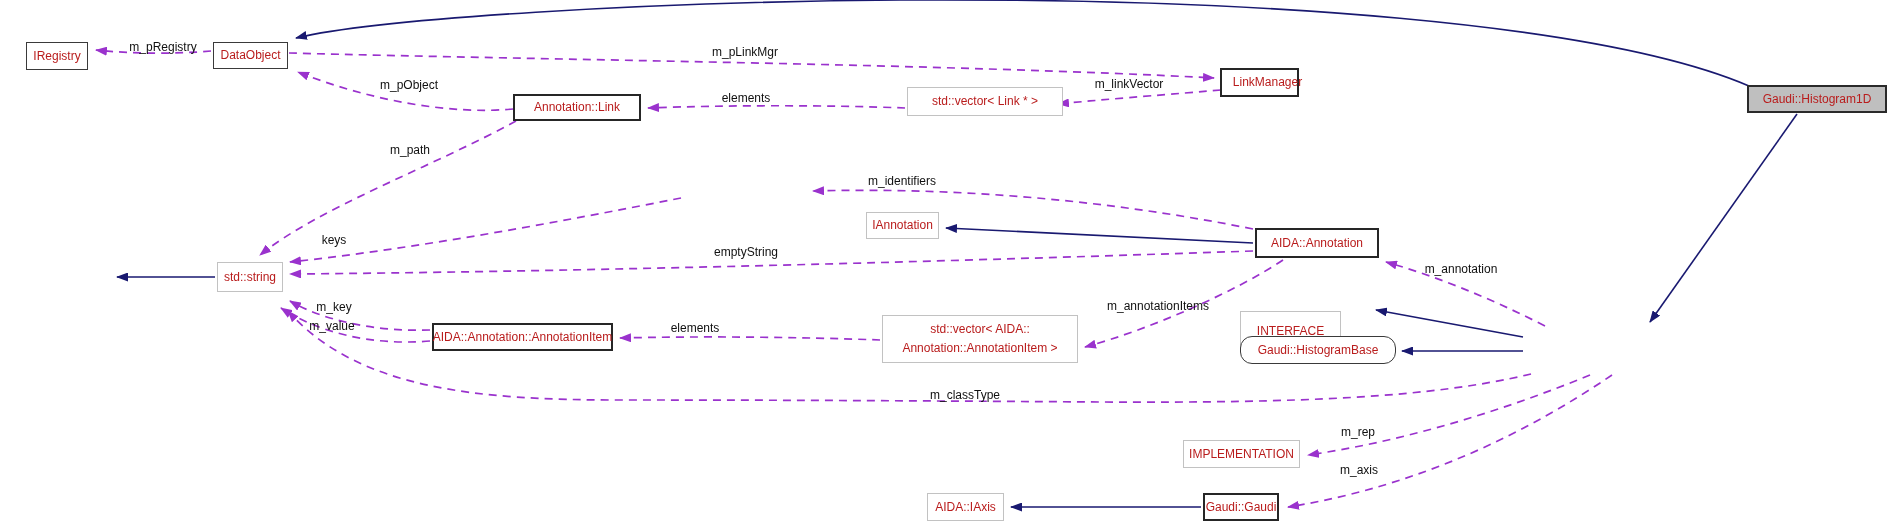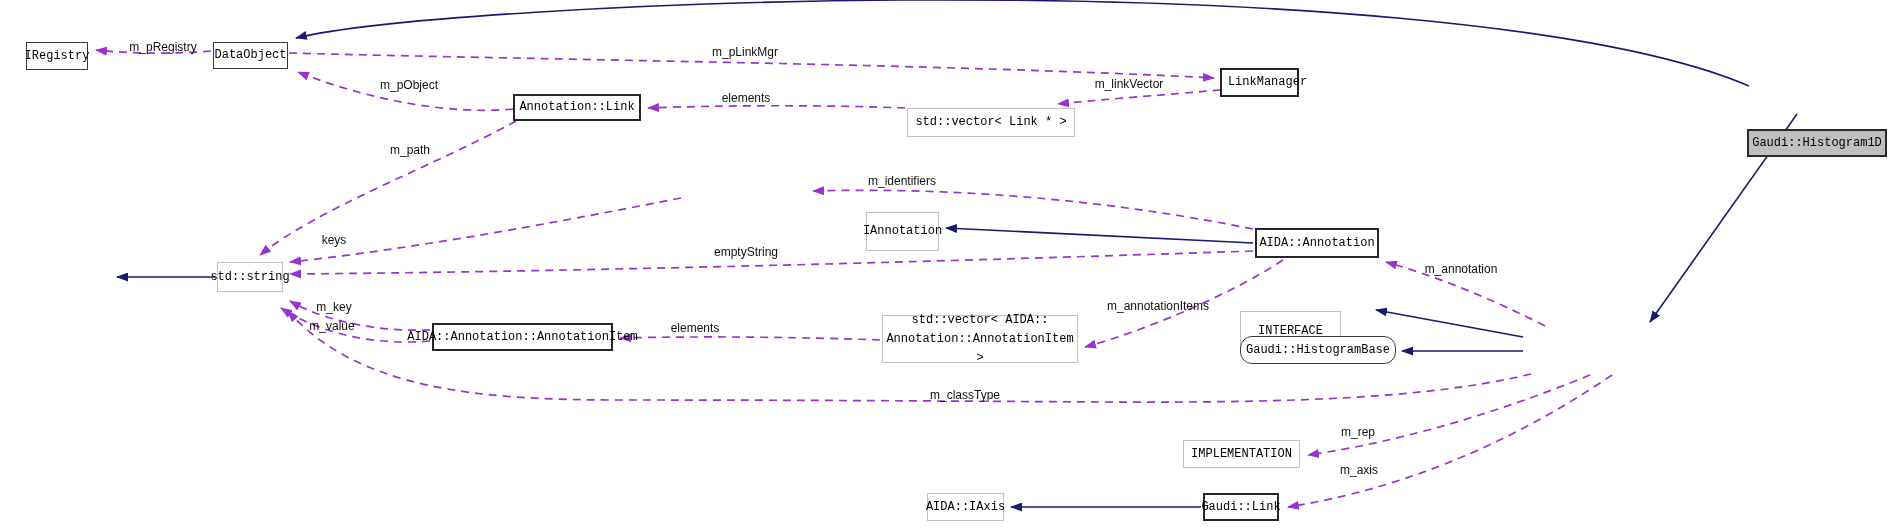--- a/index.html
+++ b/index.html
@@ -8,27 +8,27 @@
     width:1893px;height:528px;
     background:#ffffff;
     font-family:"Liberation Sans",sans-serif;
     overflow:hidden;
   }
   #edges{position:absolute;left:0;top:0;z-index:1;}
   .node{
     position:absolute;z-index:2;
     display:flex;align-items:center;justify-content:center;
     text-align:center;white-space:pre-line;
-    font-size:12px;line-height:19px;color:#000000;
-    background:#ffffff;box-sizing:border-box;font-family:Liberation Mono, monospace;
+    font-size:12px;line-height:19px;color:#b91c1c;
+    background:#ffffff;box-sizing:border-box;
   }
   .k-main{border:2px solid #262626;}
   .k-doc{border:1.5px solid #3a3a3a;}
   .k-ext{border:1px solid #c2c2c2;}
-  .k-current{background:#bfbfbf;border:2px solid #2a2a2a;margin-top:44px;}
+  .k-current{background:#bfbfbf;border:2px solid #2a2a2a;}
   .edge-usage{fill:none;stroke:#9a32cd;stroke-width:1.7;stroke-dasharray:8 6;}
   .edge-inherit{fill:none;stroke:#191970;stroke-width:1.6;}
   .edge-label{font-family:"Liberation Sans",sans-serif;font-size:12px;fill:#101010;text-anchor:middle;}
 </style>
 </head>
 <body>
 
 <div id="canvas">
 
   <svg id="edges" width="1893" height="528" viewBox="0 0 1893 528">
@@ -82,28 +82,28 @@
     <text class="edge-label" x="334" y="311">m_key</text>
     <text class="edge-label" x="332" y="330">m_value</text>
     <text class="edge-label" x="965" y="399">m_classType</text>
     <text class="edge-label" x="1358" y="436">m_rep</text>
     <text class="edge-label" x="1359" y="474">m_axis</text>
   </svg>
 
   <div class="node k-doc" style="left:26px;top:42px;width:62px;height:28px;">IRegistry</div>
   <div class="node k-doc" style="left:213px;top:42px;width:75px;height:27px;">DataObject</div>
   <div class="node k-main" style="left:513px;top:94px;width:128px;height:27px;">Annotation::Link</div>
-  <div class="node k-ext" style="left:907px;top:108px;width:168px;height:29px;">std::vector&lt; Link * &gt;</div>
+  <div class="node k-ext" style="left:907px;top:87px;width:156px;height:29px;">std::vector&lt; Link * &gt;</div>
   <div class="node k-main" style="left:1220px;top:68px;width:79px;height:29px;padding-left:16px;">LinkManager</div>
   <div class="node k-current" style="left:1747px;top:85px;width:140px;height:28px;">Gaudi::Histogram1D</div>
-  <div class="node k-ext" style="left:866px;top:212px;width:73px;height:39px;text-align:right;">IAnnotation</div>
+  <div class="node k-ext" style="left:866px;top:212px;width:73px;height:27px;text-align:right;">IAnnotation</div>
   <div class="node k-main" style="left:1255px;top:228px;width:124px;height:30px;">AIDA::Annotation</div>
   <div class="node k-ext" style="left:1240px;top:283px;width:101px;height:41px;margin-top:28px;">INTERFACE</div>
   <div class="node k-doc" style="left:1240px;top:336px;width:156px;height:28px;border-radius:12px;">Gaudi::HistogramBase</div>
   <div class="node k-ext" style="left:217px;top:262px;width:66px;height:30px;">std::string</div>
   <div class="node k-ext" style="left:882px;top:315px;width:196px;height:48px;">std::vector&lt; AIDA::
 Annotation::AnnotationItem &gt;</div>
   <div class="node k-main" style="left:432px;top:323px;width:181px;height:28px;">AIDA::Annotation::AnnotationItem</div>
   <div class="node k-ext" style="left:1183px;top:440px;width:117px;height:28px;">IMPLEMENTATION</div>
   <div class="node k-ext" style="left:927px;top:493px;width:77px;height:28px;">AIDA::IAxis</div>
-  <div class="node k-main" style="left:1203px;top:493px;width:76px;height:28px;">Gaudi::Link</div>
+  <div class="node k-main" style="left:1203px;top:493px;width:76px;height:28px;">Gaudi::Gaudi</div>
 
 </div>
 
 </body></html>

